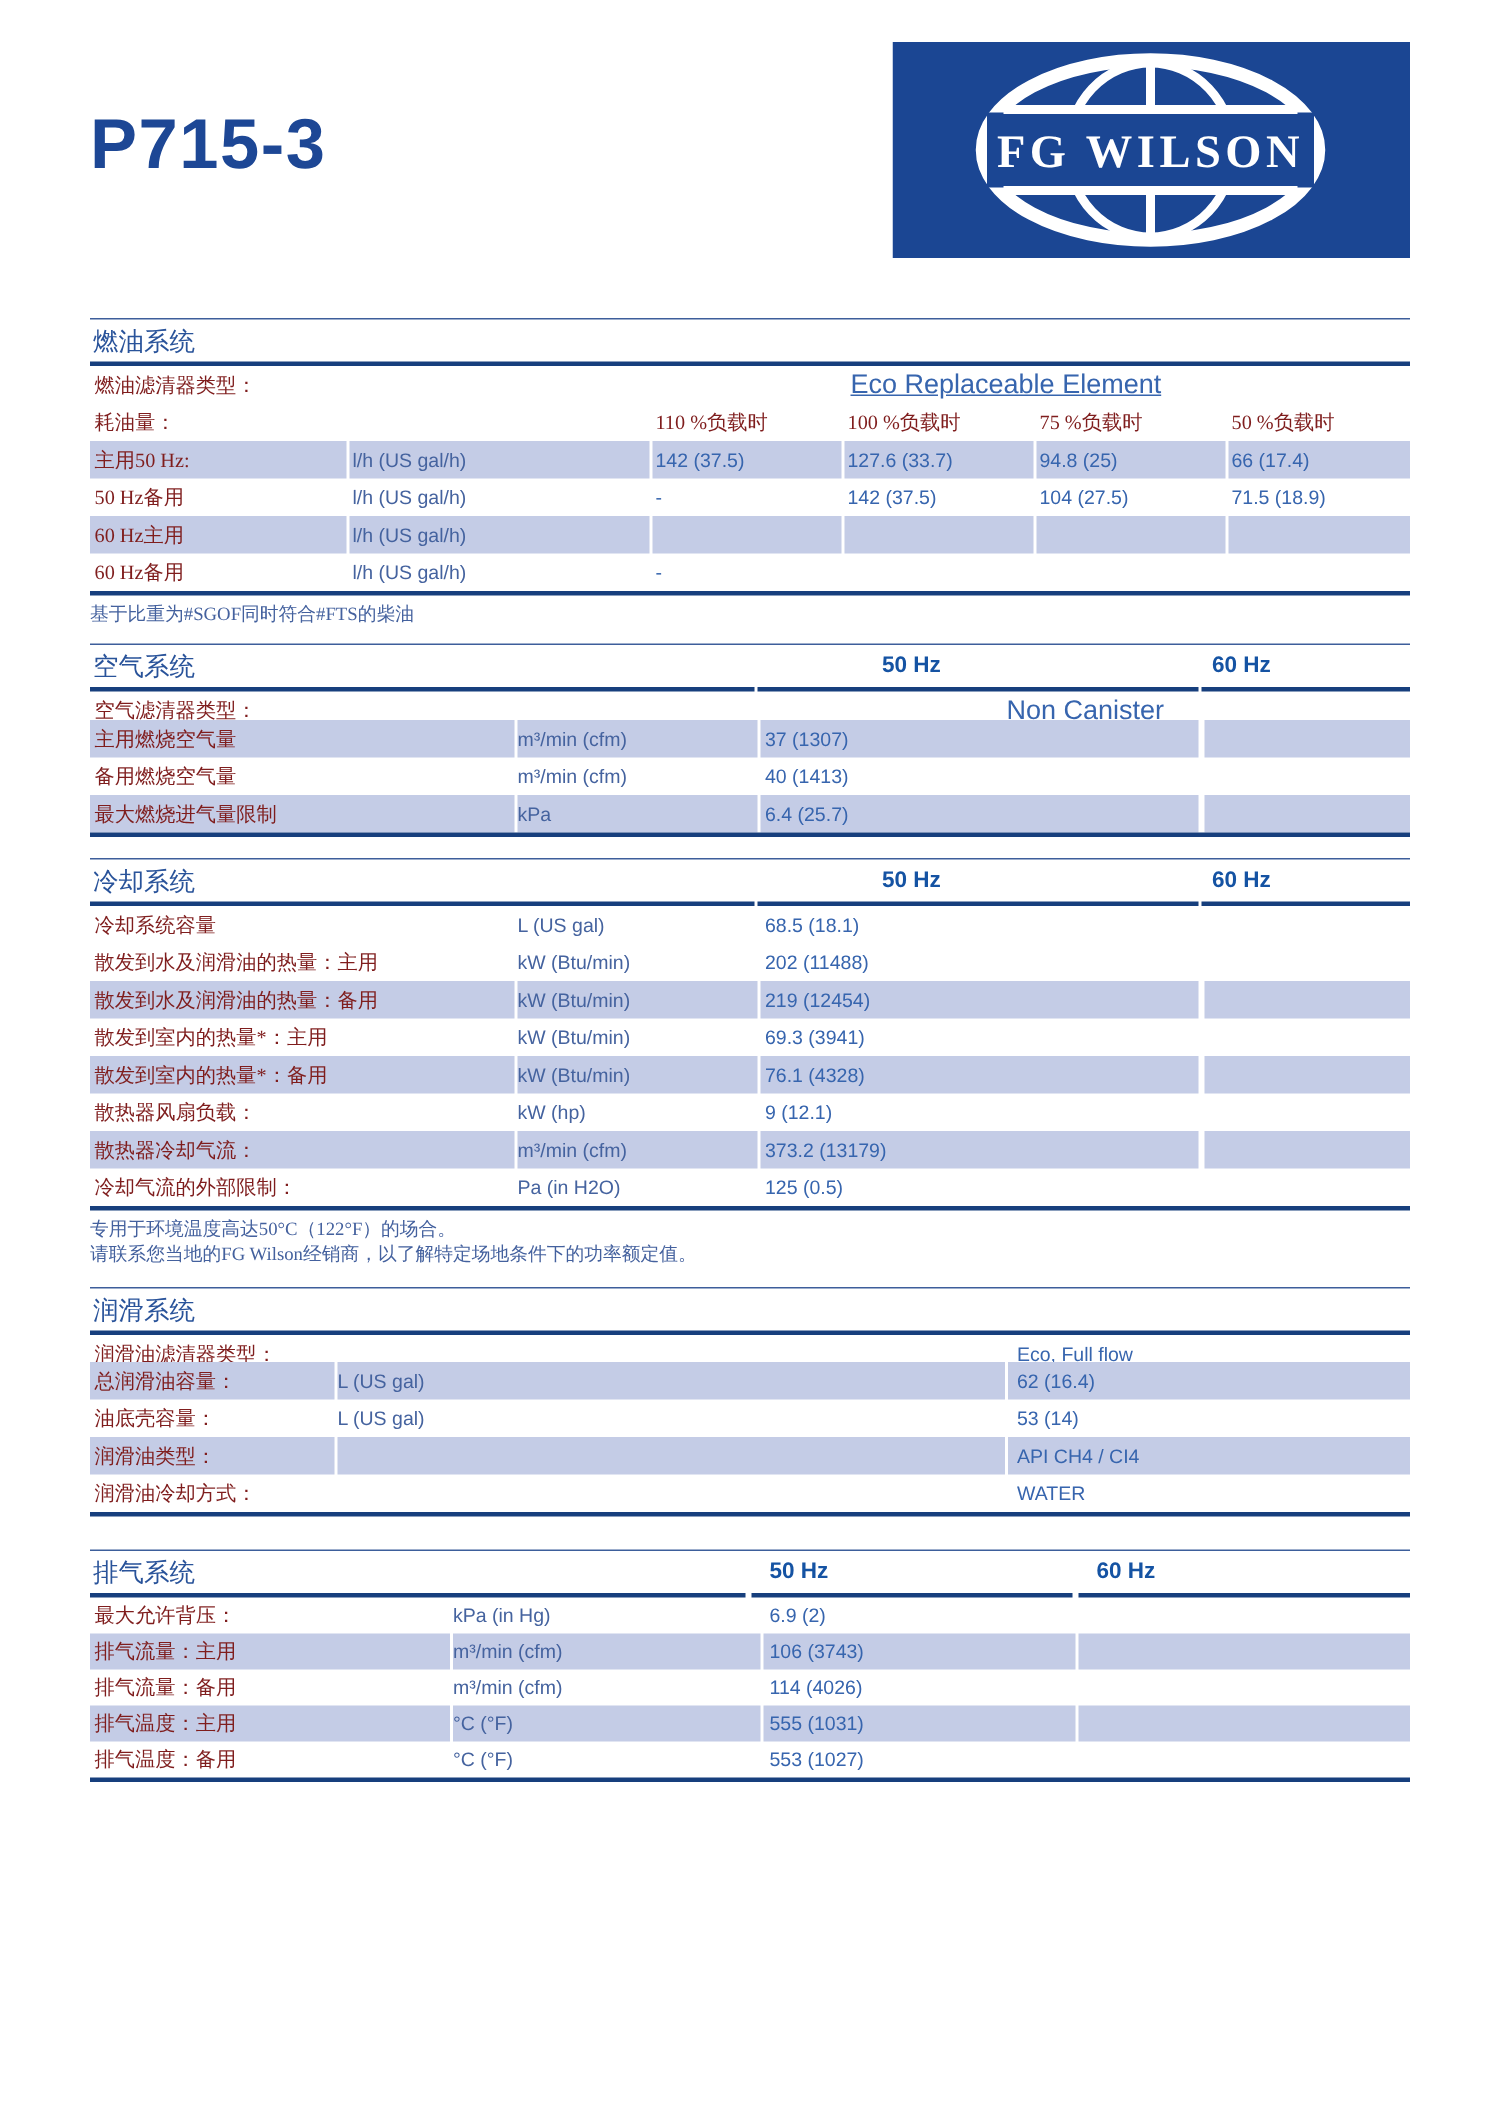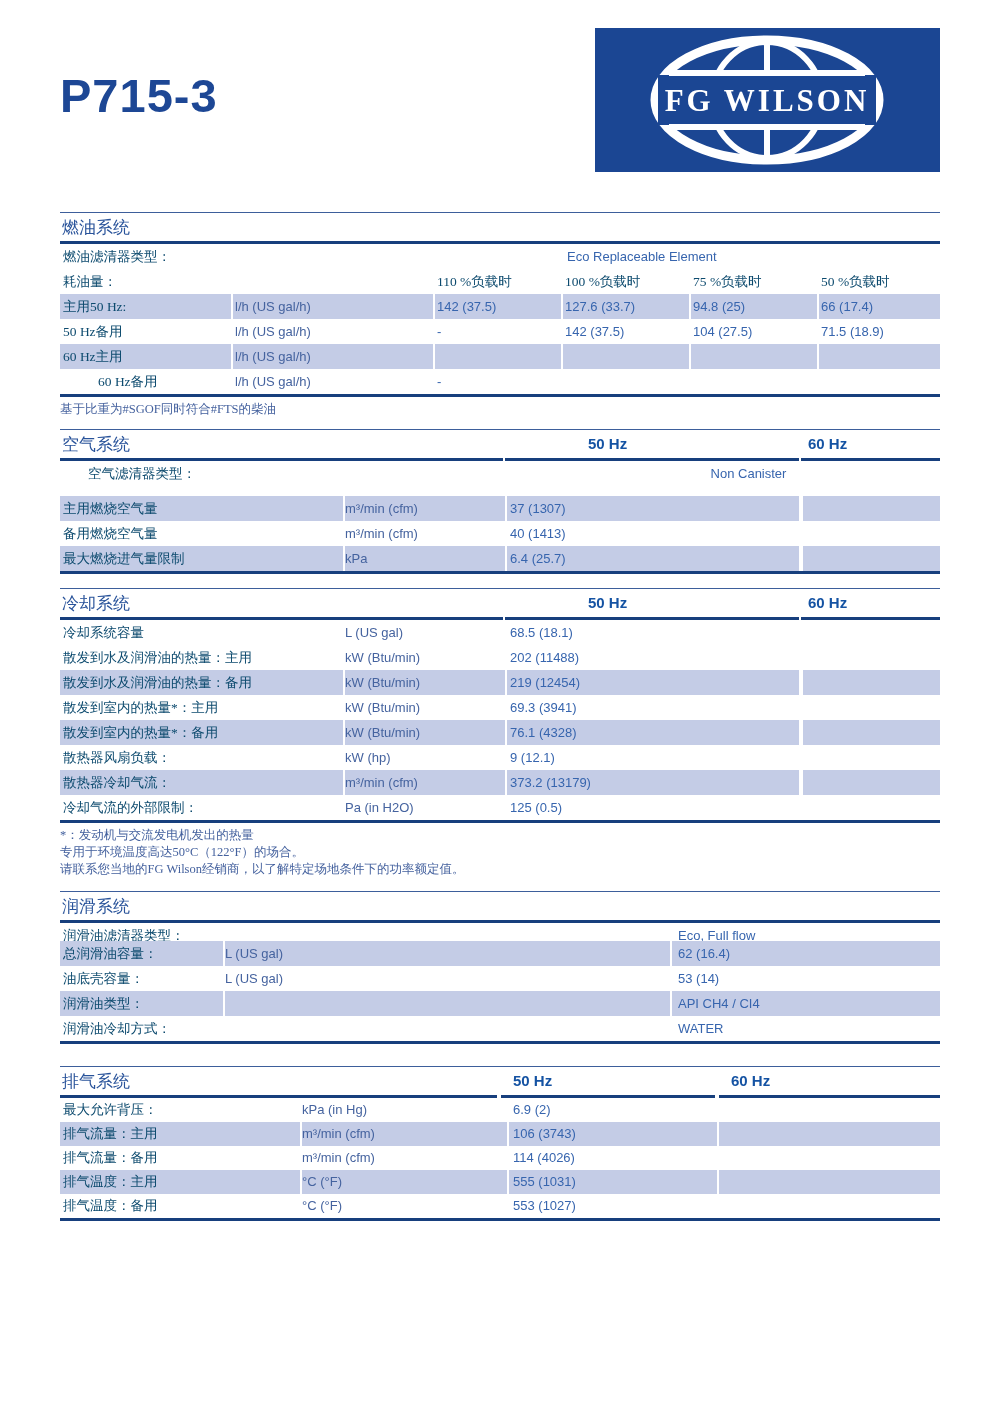--- a/index.html
+++ b/index.html
@@ -23,24 +23,24 @@
     position:absolute;left:2px;top:3px;
     font-family:"Liberation Serif",serif;font-size:17px;color:#29539a;
   }
   .hz{position:absolute;top:5px;font-size:15px;font-weight:700;color:#1553a3;}
   .rule-thick{position:relative;height:3px;}
   .rule-thick .seg{position:absolute;top:0;height:3px;background:#173f7d;}
   
   .row{position:relative;}
   .cellbg{position:absolute;top:0;bottom:0;background:#c4cce6;}
   .t{position:absolute;top:0;white-space:nowrap;}
-  .label,.colhead{font-family:"Liberation Serif",serif;font-size:13.5px;color:#0c4a6e;}
+  .label,.colhead{font-family:"Liberation Serif",serif;font-size:13.5px;color:#7f1d1d;}
   .unit{font-size:13px;color:#45639f;}
   .val{font-size:13px;color:#3765ae;}
-  .spanval{font-size:13px;color:#3765ae;}
+  .spanval{font-size:18px;color:#3765ae;text-decoration:underline;}
   .notes{padding-top:4px;}
   .note{
     font-family:"Liberation Serif",serif;font-size:12.5px;
     color:#44619e;line-height:17px;white-space:nowrap;
   }
 </style>
 </head>
 <body>
 
 <div class="content">
@@ -109,21 +109,21 @@
           <div class="cellbg" style="left: 0px; width: 171px;"></div>
           <div class="cellbg" style="left: 173px; width: 200px;"></div>
           <div class="cellbg" style="left: 375px; width: 126px;"></div>
           <div class="cellbg" style="left: 503px; width: 126px;"></div>
           <div class="cellbg" style="left: 631px; width: 126px;"></div>
           <div class="cellbg" style="left: 759px; width: 121px;"></div>
           <div class="t label" style="left: 3px; line-height: 25px;">60 Hz主用</div>
           <div class="t unit" style="left: 175px; line-height: 25px;">l/h (US gal/h)</div>
         </div>
         <div class="row" style="height: 25px;">
-          <div class="t label" style="left: 3px; line-height: 25px; margin-left: 35px;">60 Hz备用</div>
+          <div class="t label" style="left: 3px; line-height: 25px;">60 Hz备用</div>
           <div class="t unit" style="left: 175px; line-height: 25px;">l/h (US gal/h)</div>
           <div class="t val" style="left: 377px; line-height: 25px;">-</div>
         </div>
         <div class="rule-thick">
           <div class="seg" style="left: 0px; width: 880px;"></div>
         </div>
         <div class="notes">
           <div class="note">基于比重为#SGOF同时符合#FTS的柴油</div>
         </div>
       </div>
@@ -132,21 +132,21 @@
         <div class="sec-head">
           <div class="sec-title">空气系统</div>
           <div class="hz" style="left: 528px;">50 Hz</div>
           <div class="hz" style="left: 748px;">60 Hz</div>
         </div>
         <div class="rule-thick">
           <div class="seg" style="left: 0px; width: 443px;"></div>
           <div class="seg" style="left: 445px; width: 294px;"></div>
           <div class="seg" style="left: 741px; width: 139px;"></div>
         </div>
-        <div class="row" style="height: 35px; margin-left: 25px;">
+        <div class="row" style="height: 19px;">
           <div class="t label" style="left: 3px; line-height: 25px;">空气滤清器类型：</div>
           <div class="t spanval" style="left: 447px; line-height: 25px; width: 433px; text-align: center;">Non Canister</div>
         </div>
         <div class="row" style="height: 25px;">
           <div class="cellbg" style="left: 0px; width: 283px;"></div>
           <div class="cellbg" style="left: 285px; width: 160px;"></div>
           <div class="cellbg" style="left: 447px; width: 292px;"></div>
           <div class="cellbg" style="left: 743px; width: 137px;"></div>
           <div class="t label" style="left: 3px; line-height: 25px;">主用燃烧空气量</div>
           <div class="t unit" style="left: 285px; line-height: 25px;">m³/min (cfm)</div>
@@ -231,21 +231,20 @@
         </div>
         <div class="row" style="height: 25px;">
           <div class="t label" style="left: 3px; line-height: 25px;">冷却气流的外部限制：</div>
           <div class="t unit" style="left: 285px; line-height: 25px;">Pa (in H2O)</div>
           <div class="t val" style="left: 450px; line-height: 25px;">125 (0.5)</div>
         </div>
         <div class="rule-thick">
           <div class="seg" style="left: 0px; width: 880px;"></div>
         </div>
         <div class="notes">
-          <div class="note">*：发动机与交流发电机发出的热量</div>
           <div class="note">专用于环境温度高达50°C（122°F）的场合。</div>
           <div class="note">请联系您当地的FG Wilson经销商，以了解特定场地条件下的功率额定值。</div>
         </div>
       </div>
       <div class="section" style="margin-top: 13px;">
         <div class="rule-thin"></div>
         <div class="sec-head">
           <div class="sec-title">润滑系统</div>
         </div>
         <div class="rule-thick">

